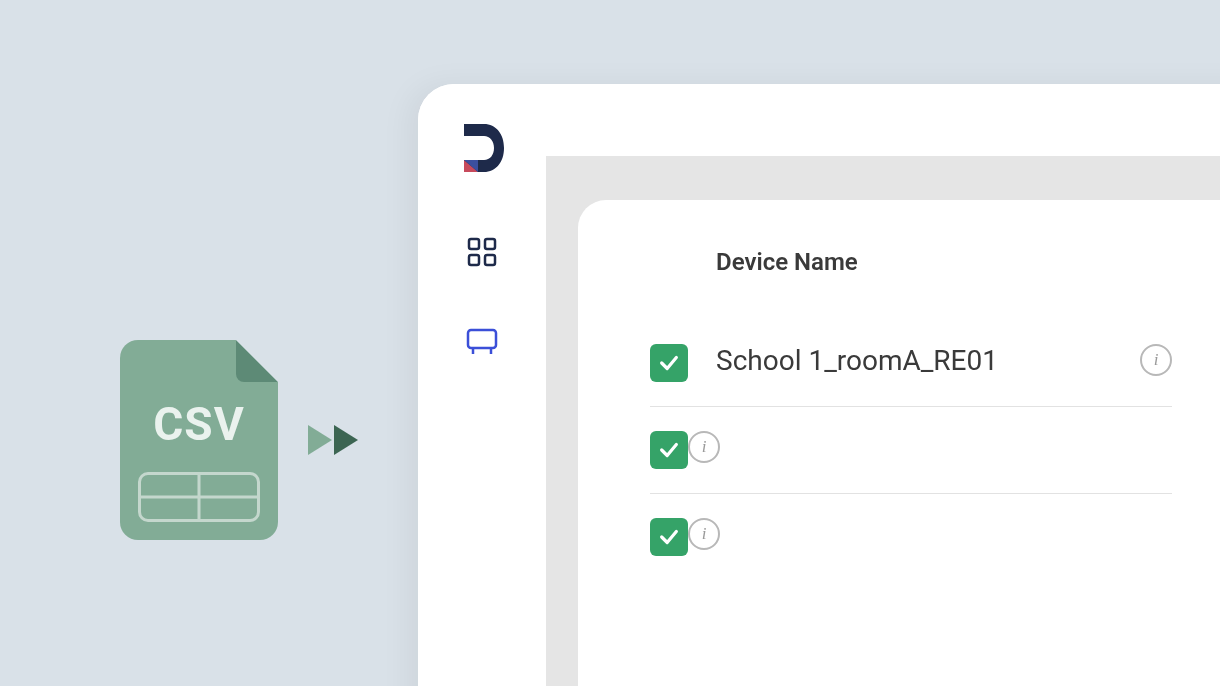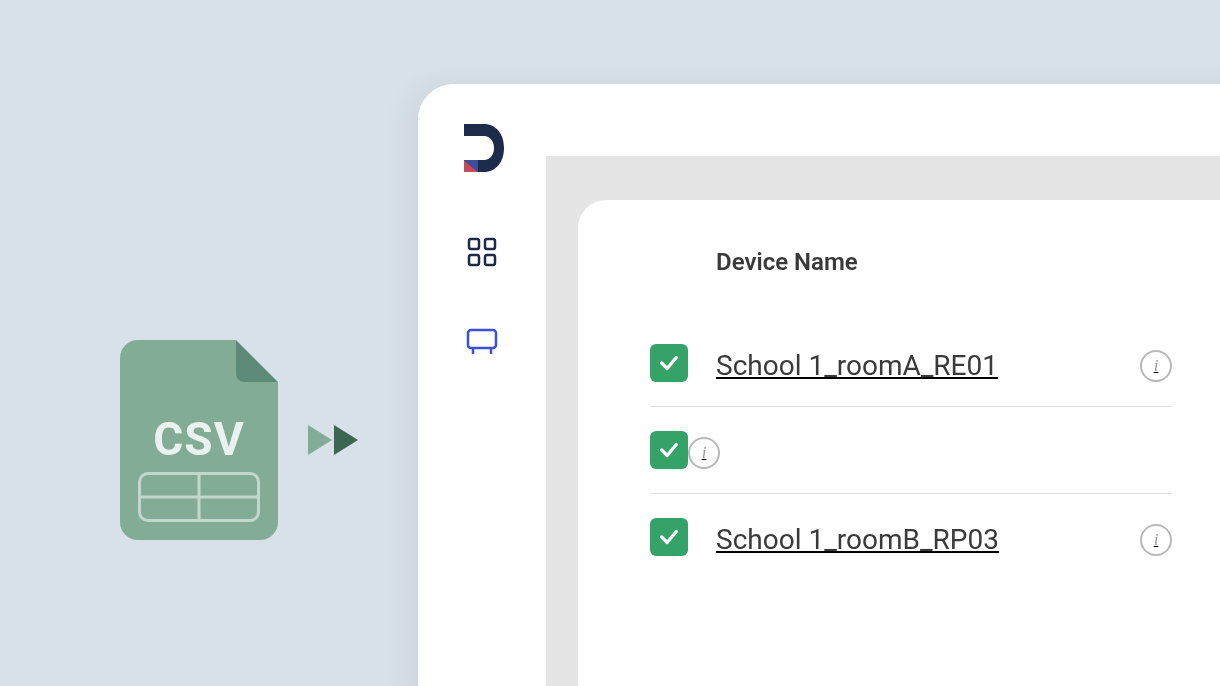--- a/index.html
+++ b/index.html
@@ -41,21 +41,21 @@
     position: absolute;
     top: 0;
     right: 0;
     width: 42px;
     height: 42px;
     background: #d9e1e8;
     clip-path: polygon(0 0, 100% 0, 100% 100%);
   }
   .csv-label {
     position: absolute;
-    top: 72px;
+    top: 57px;
     left: 0;
     right: 0;
     text-align: center;
     font-size: 46px;
     font-weight: 700;
     letter-spacing: 1px;
     color: #eaf2ee;
   }
   .csv-table {
     position: absolute;
@@ -147,25 +147,24 @@
   }
   .column-header {
     font-size: 24px;
     font-weight: 600;
     color: #3a3a3a;
     margin-bottom: 44px;
     padding-left: 66px;
   }
   .row {
     display: flex;
-    align-items: flex-end;
+    align-items: flex-start;
     padding: 24px 0;
     border-bottom: 1px solid #e2e2e2;
     width: 522px;
-    text-decoration: underline;
   }
   .row:last-child { border-bottom: none; }
   .checkbox {
     width: 38px;
     height: 38px;
     background: #35a368;
     border-radius: 6px;
     display: flex;
     align-items: center;
     justify-content: center;
@@ -257,19 +256,18 @@
         </div>
         <div class="info">i</div>
       </div>
 
       <div class="row">
         <div class="checkbox">
           <svg width="22" height="22" viewBox="0 0 24 24" fill="none" stroke="#ffffff" stroke-width="3.5" stroke-linecap="round" stroke-linejoin="round">
               <polyline points="4 12 10 18 20 6"></polyline>
             </svg>
         </div>
-        <div class="device-name">School 1_roomB_RP03</div>
         <div class="info">i</div>
       </div>
 
     </div>
   </div>
 </div>
 
 </body></html>

